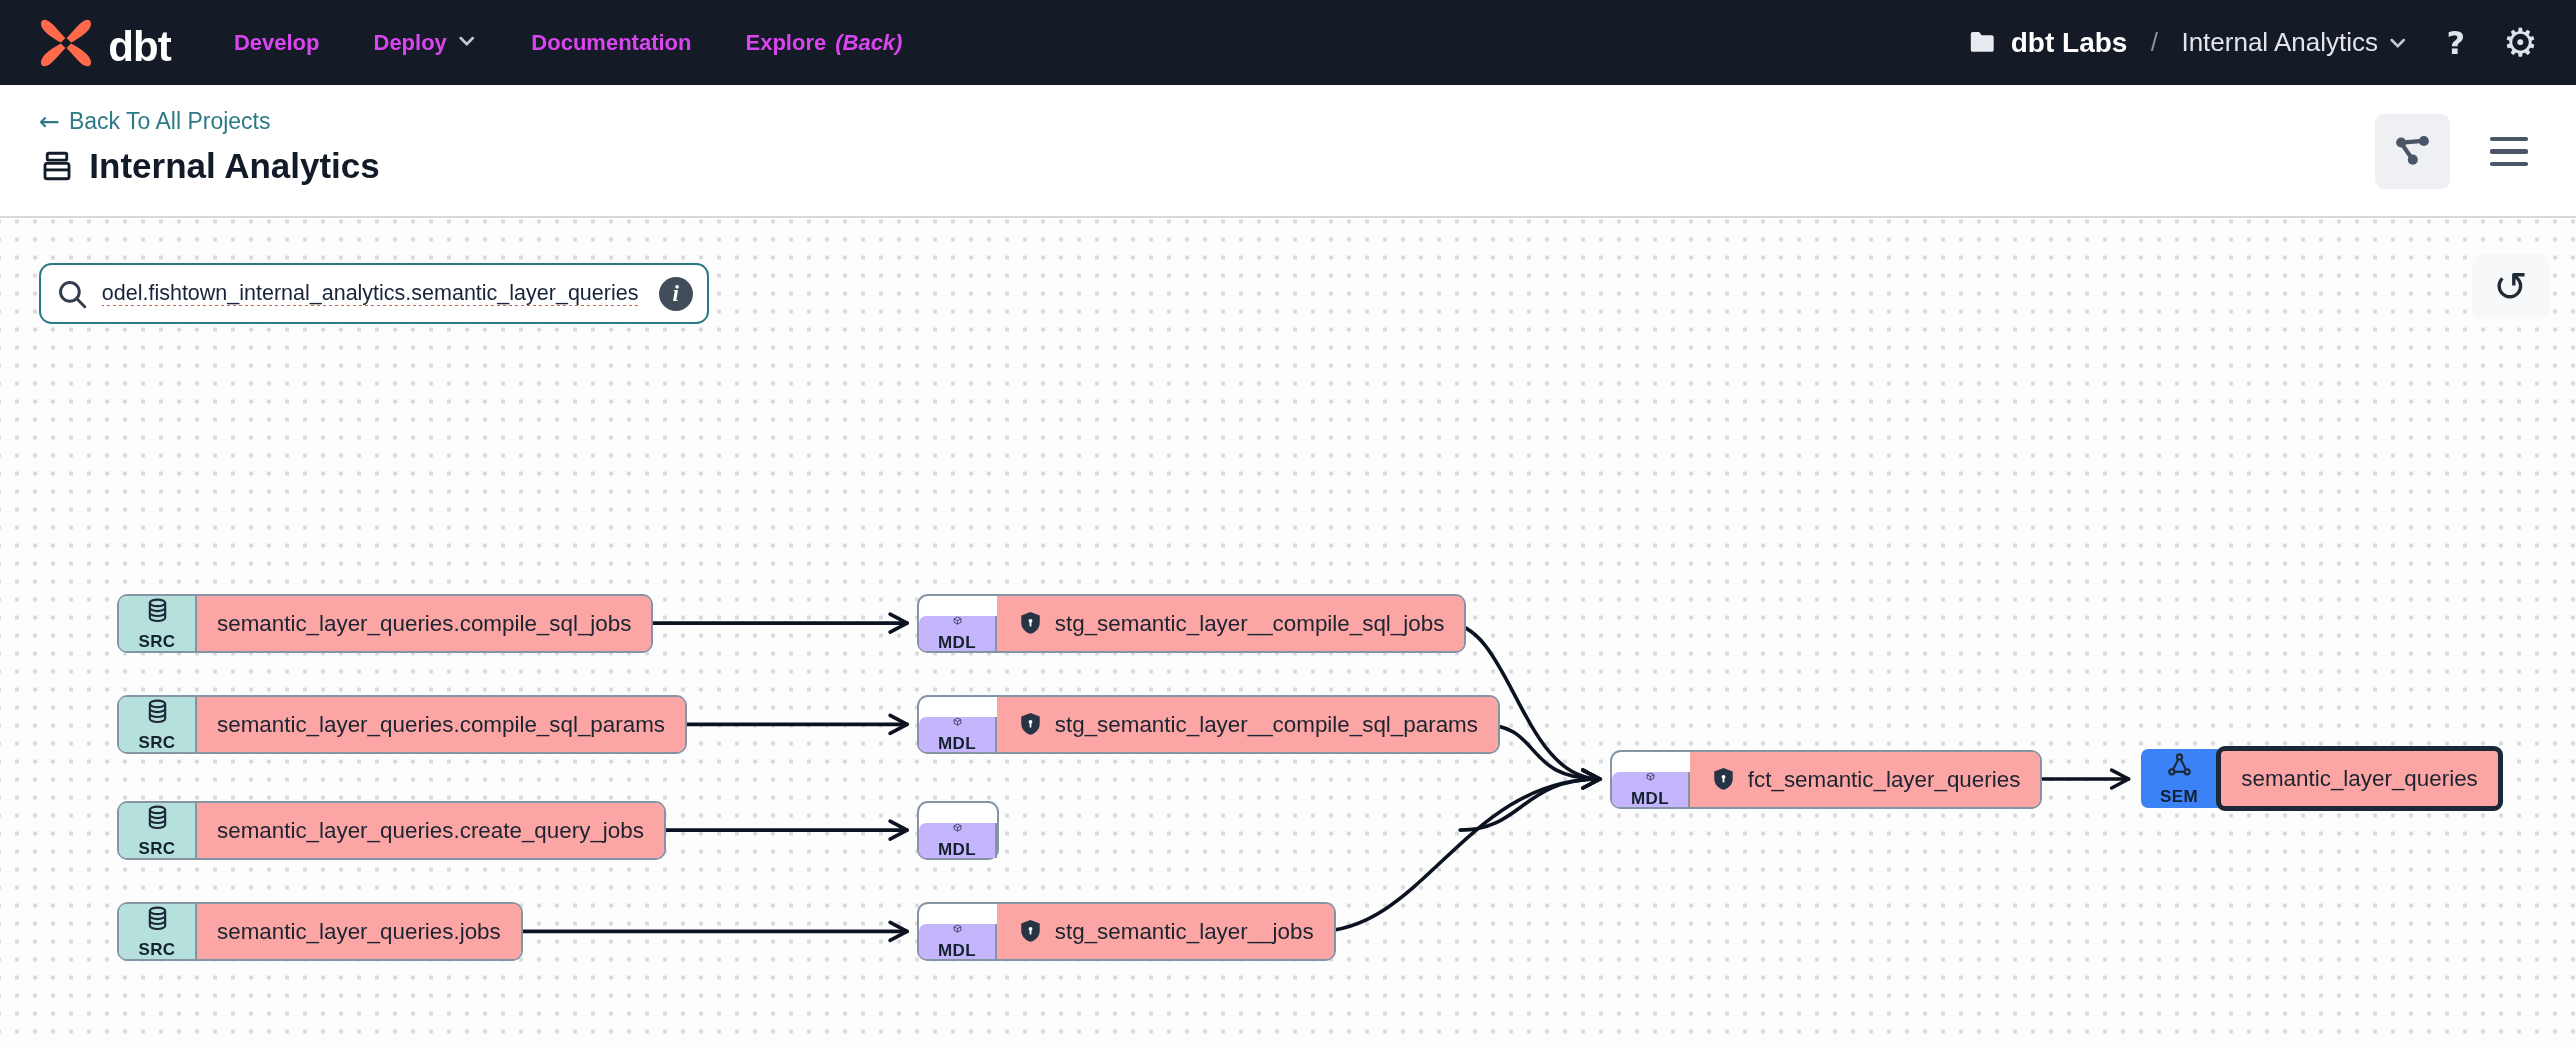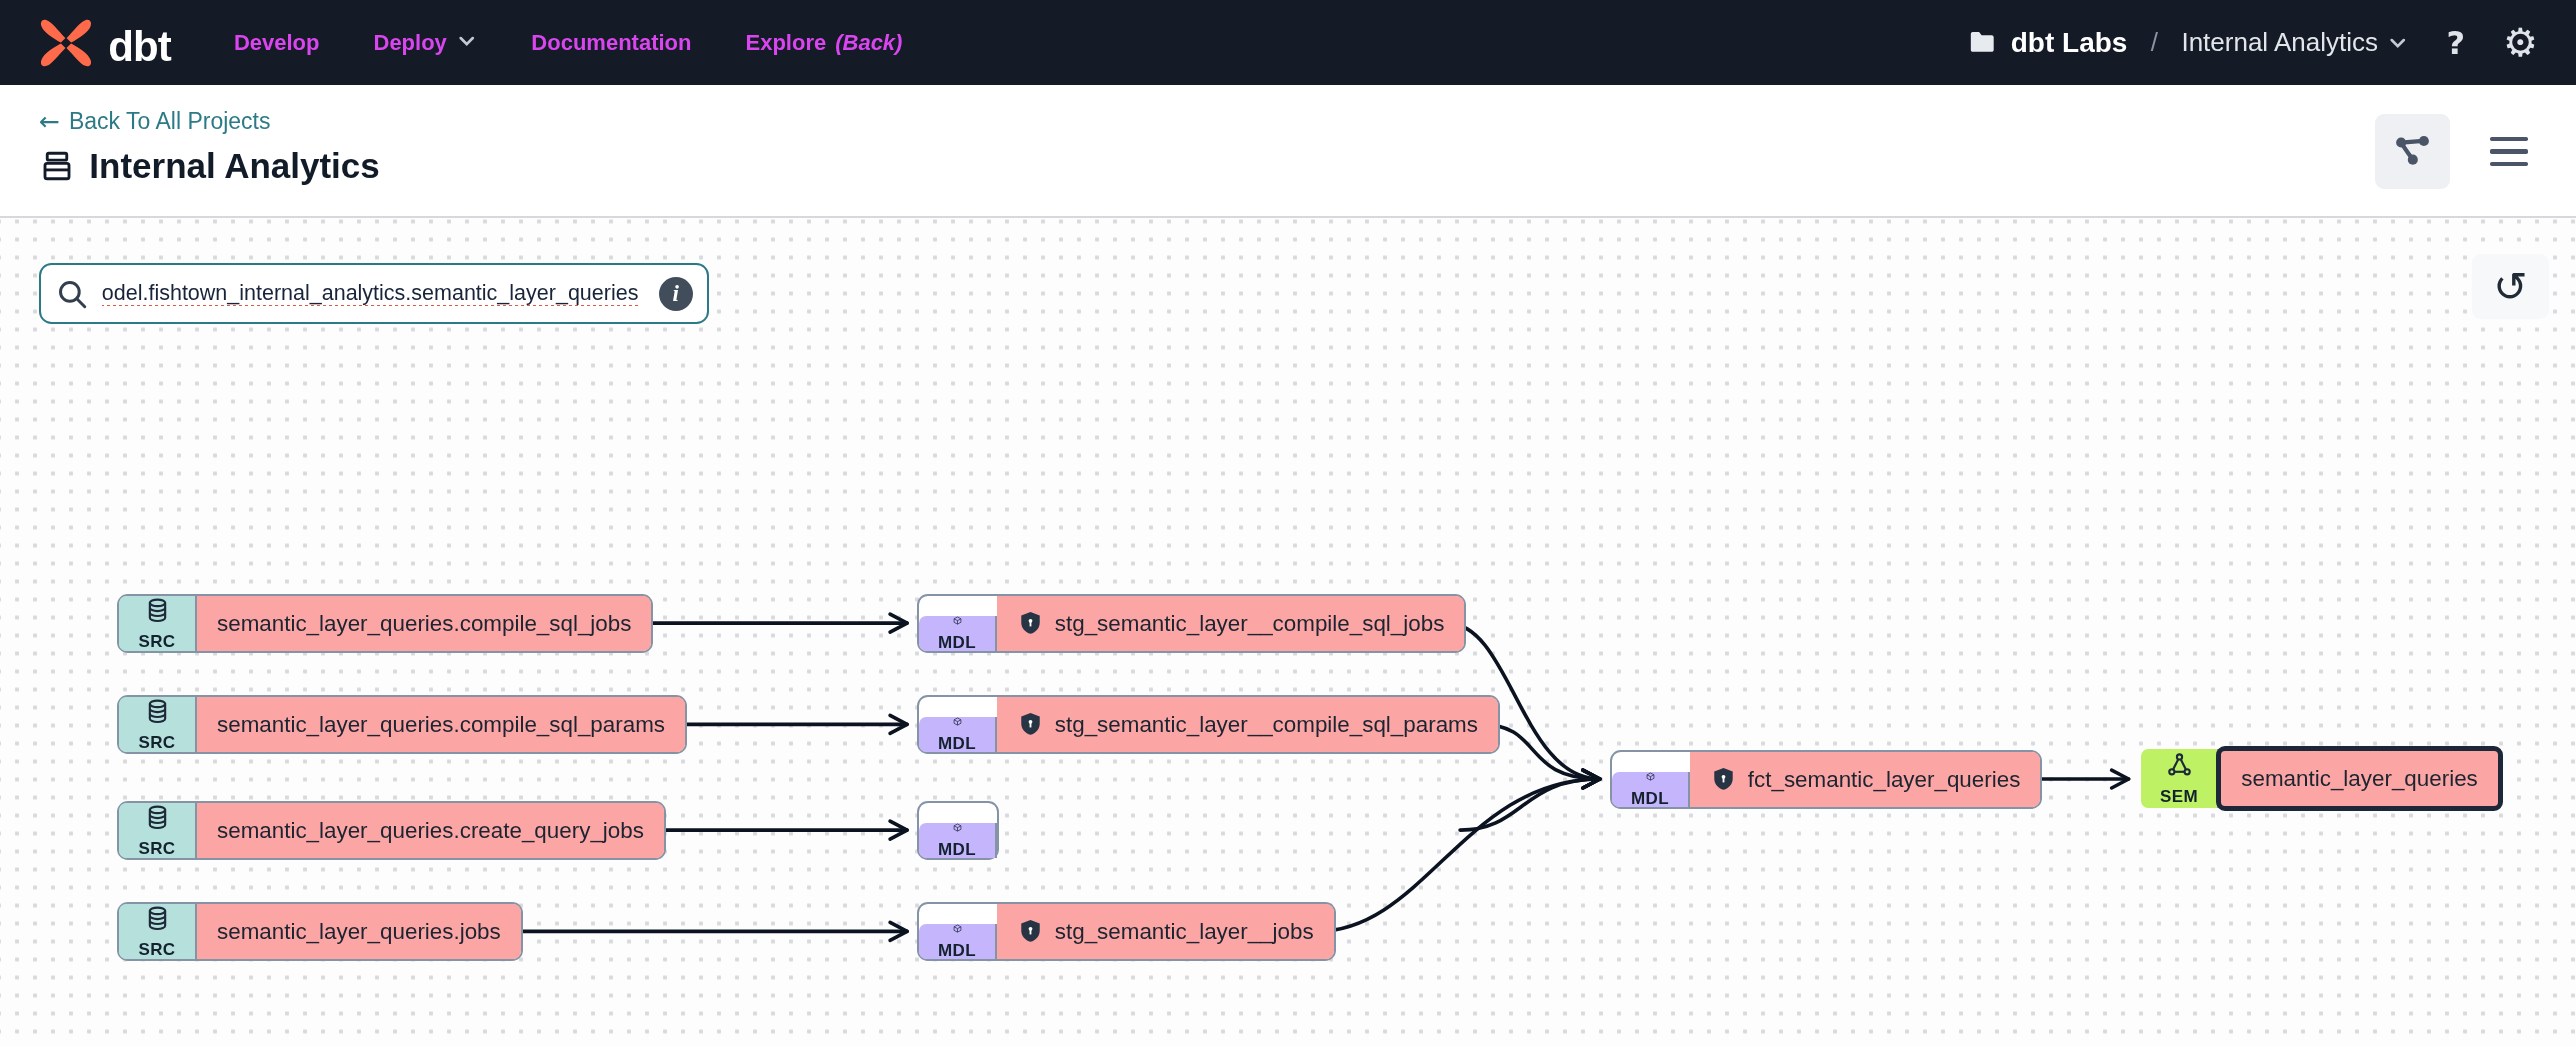--- a/index.html
+++ b/index.html
@@ -68,21 +68,21 @@
   
   .node { position:absolute; height:59px; display:flex; align-items:stretch;
     background:#fff; border:2.7px solid #8494a5; border-radius:10.8px; cursor:pointer; }
   .badge { width:78px; flex:none; display:flex; flex-direction:column;
     align-items:center; justify-content:center; gap:8px;
     border-right:2.7px solid #8494a5; border-radius:7.2px 0 0 7.2px; }
   .badge svg { width:27px; height:27px; }
   .badge-label { font-size:17px; font-weight:700; color:#14222f; letter-spacing:0.4px; line-height:1; margin-top:0.9px;}
   .badge-SRC { background:#b5e0dc; }
   .badge-MDL { background:#c4b5fd;margin-top:20px; }
-  .badge-SEM { background:#bef264; }
+  .badge-SEM { background:#3b82f6; }
   .node-label { display:flex; align-items:center; gap:10.8px; padding:0 20px;
     font-size:22.4px; color:#1b2430; white-space:nowrap; background:#fca5a5;
     border-radius:0 8px 8px 0; }
   .node-label .shield { width:27px; height:27px; flex:none; }
   .node.selected { border-color:transparent; }
   .node.selected .node-label { border:5.4px solid #1c2837; border-radius:9px;
     margin:-2.7px; position:relative; z-index:1; }
 </style>
 </head>
 <body>

